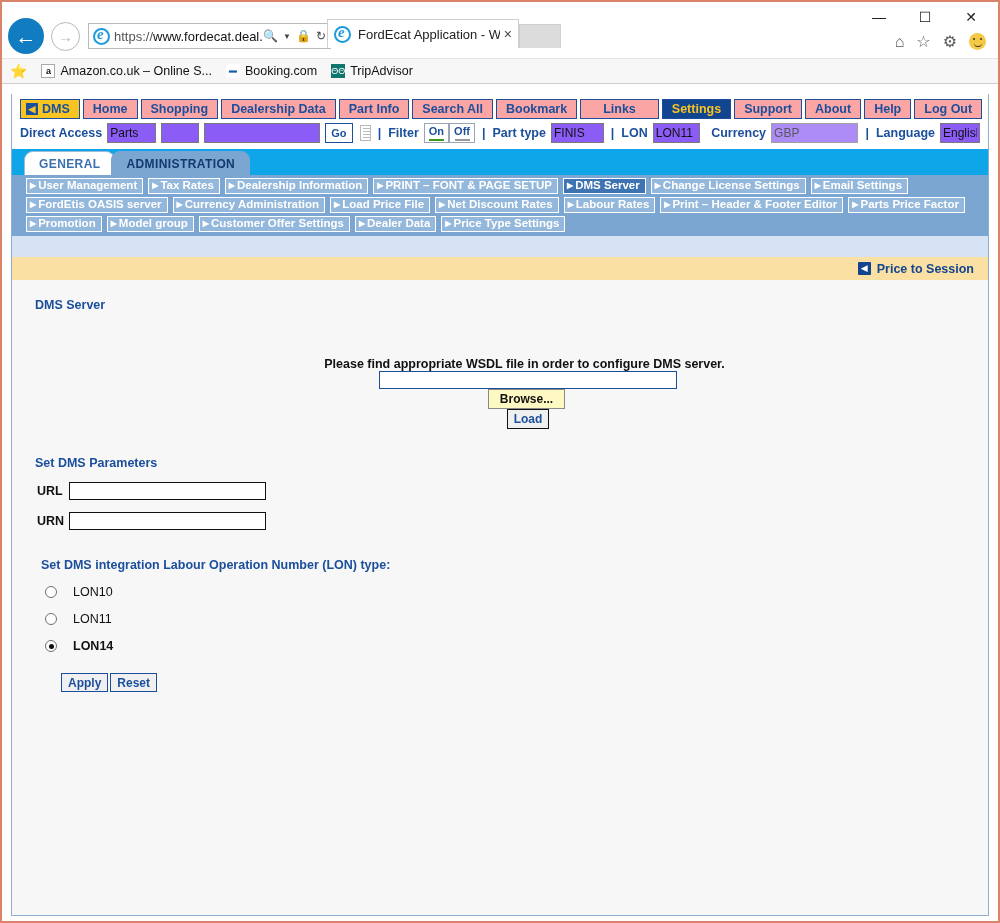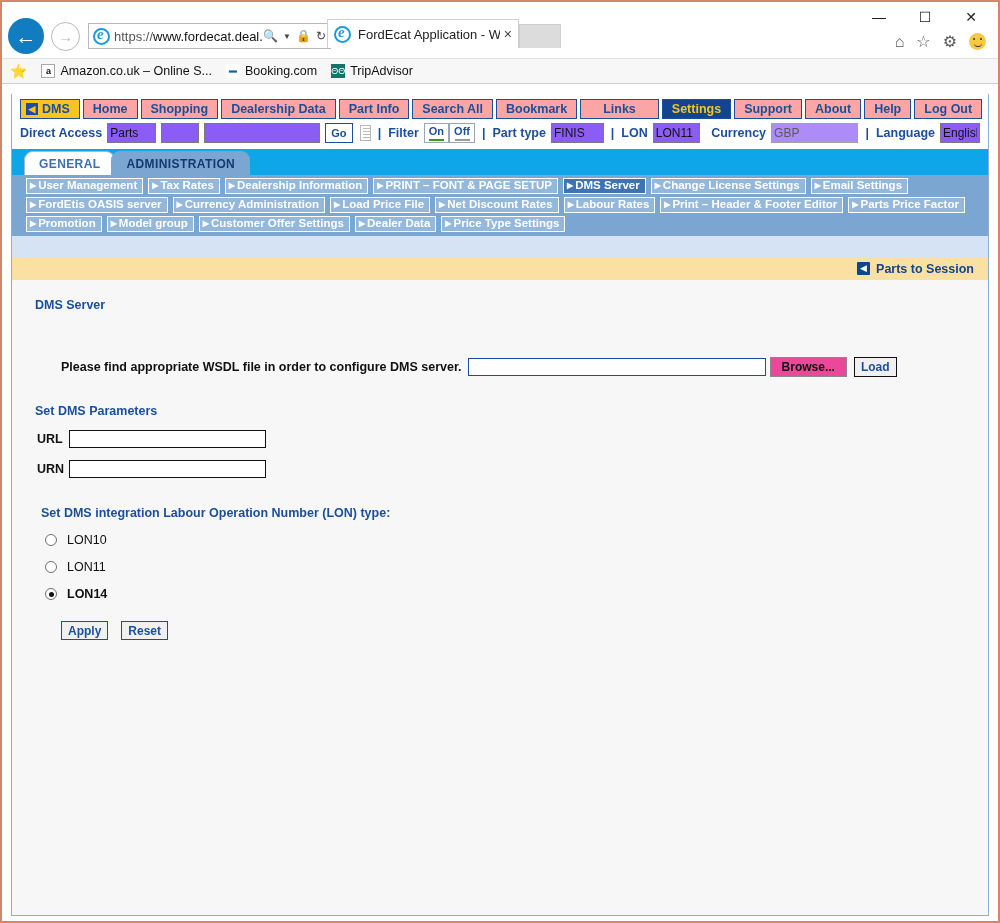--- a/index.html
+++ b/index.html
@@ -318,30 +318,31 @@
     font-size: 12.5px;
   }
   .sect-title {
     color: #1b4f9c; font-weight: bold; font-size: 12.5px;
     margin-left: 23px;
   }
   .wsdl-row {
     display: flex; align-items: center;
     margin-top: 45px; margin-left: 49px;
     gap: 0;
+    flex-direction: column;
   }
   .wsdl-label { color: #111; font-weight: bold; font-size: 12.5px; }
   .wsdl-input {
     width: 298px; height: 18px;
     border: 1px solid #1b4f9c; background: #fff;
     margin-left: 6px;
   }
   .browse-btn {
     margin-left: 4px;
-    border: 1px solid #8a8a8a; background: #ec4899;
+    border: 1px solid #8a8a8a; background: #fef9c3;
     color: #111; font-weight: bold; font-size: 12px;
     height: 20px; padding: 0 11px;
     display: flex; align-items: center;
   }
   .load-btn {
     margin-left: 7px;
     border: 1.6px solid #111; background: #f0f0f0;
     color: #1b4f9c; font-weight: bold; font-size: 12px;
     height: 20px; padding: 0 6px;
     display: flex; align-items: center;
@@ -353,36 +354,36 @@
     color: #111; font-weight: bold; font-size: 12.5px;
     width: 32px;
   }
   .field-row .finput {
     width: 197px; height: 18px;
     border: 1px solid #111; background: #fff;
   }
 
   .lon-title { margin-top: 28px; margin-left: 29px; }
   .radio-row {
-    display: flex; align-items: center; gap: 10px;
+    display: flex; align-items: center; gap: 16px;
     margin-left: 33px; margin-top: 13px;
     font-size: 12.5px; color: #111;
   }
   .radio {
     width: 12px; height: 12px; border-radius: 50%;
     border: 1px solid #6f6f6f; background: #fff;
     position: relative; flex: 0 0 12px;
   }
   .radio.checked::after {
     content: ""; position: absolute; left: 2.5px; top: 2.5px;
     width: 5px; height: 5px; border-radius: 50%; background: #111;
   }
   .radio-label.sel { font-weight: bold; }
 
-  .btn-row { display: flex; gap: 13px; margin-left: 49px; margin-top: 20px; }
+  .btn-row { display: flex; gap: 2px; margin-left: 49px; margin-top: 20px; }
   .act-btn {
     border: 1px solid #1b4f9c; background: #f0f0f0;
     color: #1b4f9c; font-weight: bold; font-size: 12px;
     height: 19px; padding: 0 6px;
     display: flex; align-items: center;
   }
 </style>
 </head>
 <body>
 
@@ -598,21 +599,21 @@
               <span class="car">▶</span>
               <span>Price Type Settings</span>
             </div>
         </div>
       </div>
 
       <div id="bluestrip"></div>
 
       <div id="sessionbar">
         <span class="backarrow">◀</span>
-        <span class="stext">Parts to Session</span>
+        <span class="stext">Price to Session</span>
       </div>
 
       <div id="content">
         <div class="sect-title">DMS Server</div>
 
         <div class="wsdl-row">
           <span class="wsdl-label">Please find appropriate WSDL file in order to configure DMS server.</span>
           <input class="wsdl-input" type="text" value="" style="">
           <div class="browse-btn">Browse...</div>
           <div class="load-btn">Load</div>

